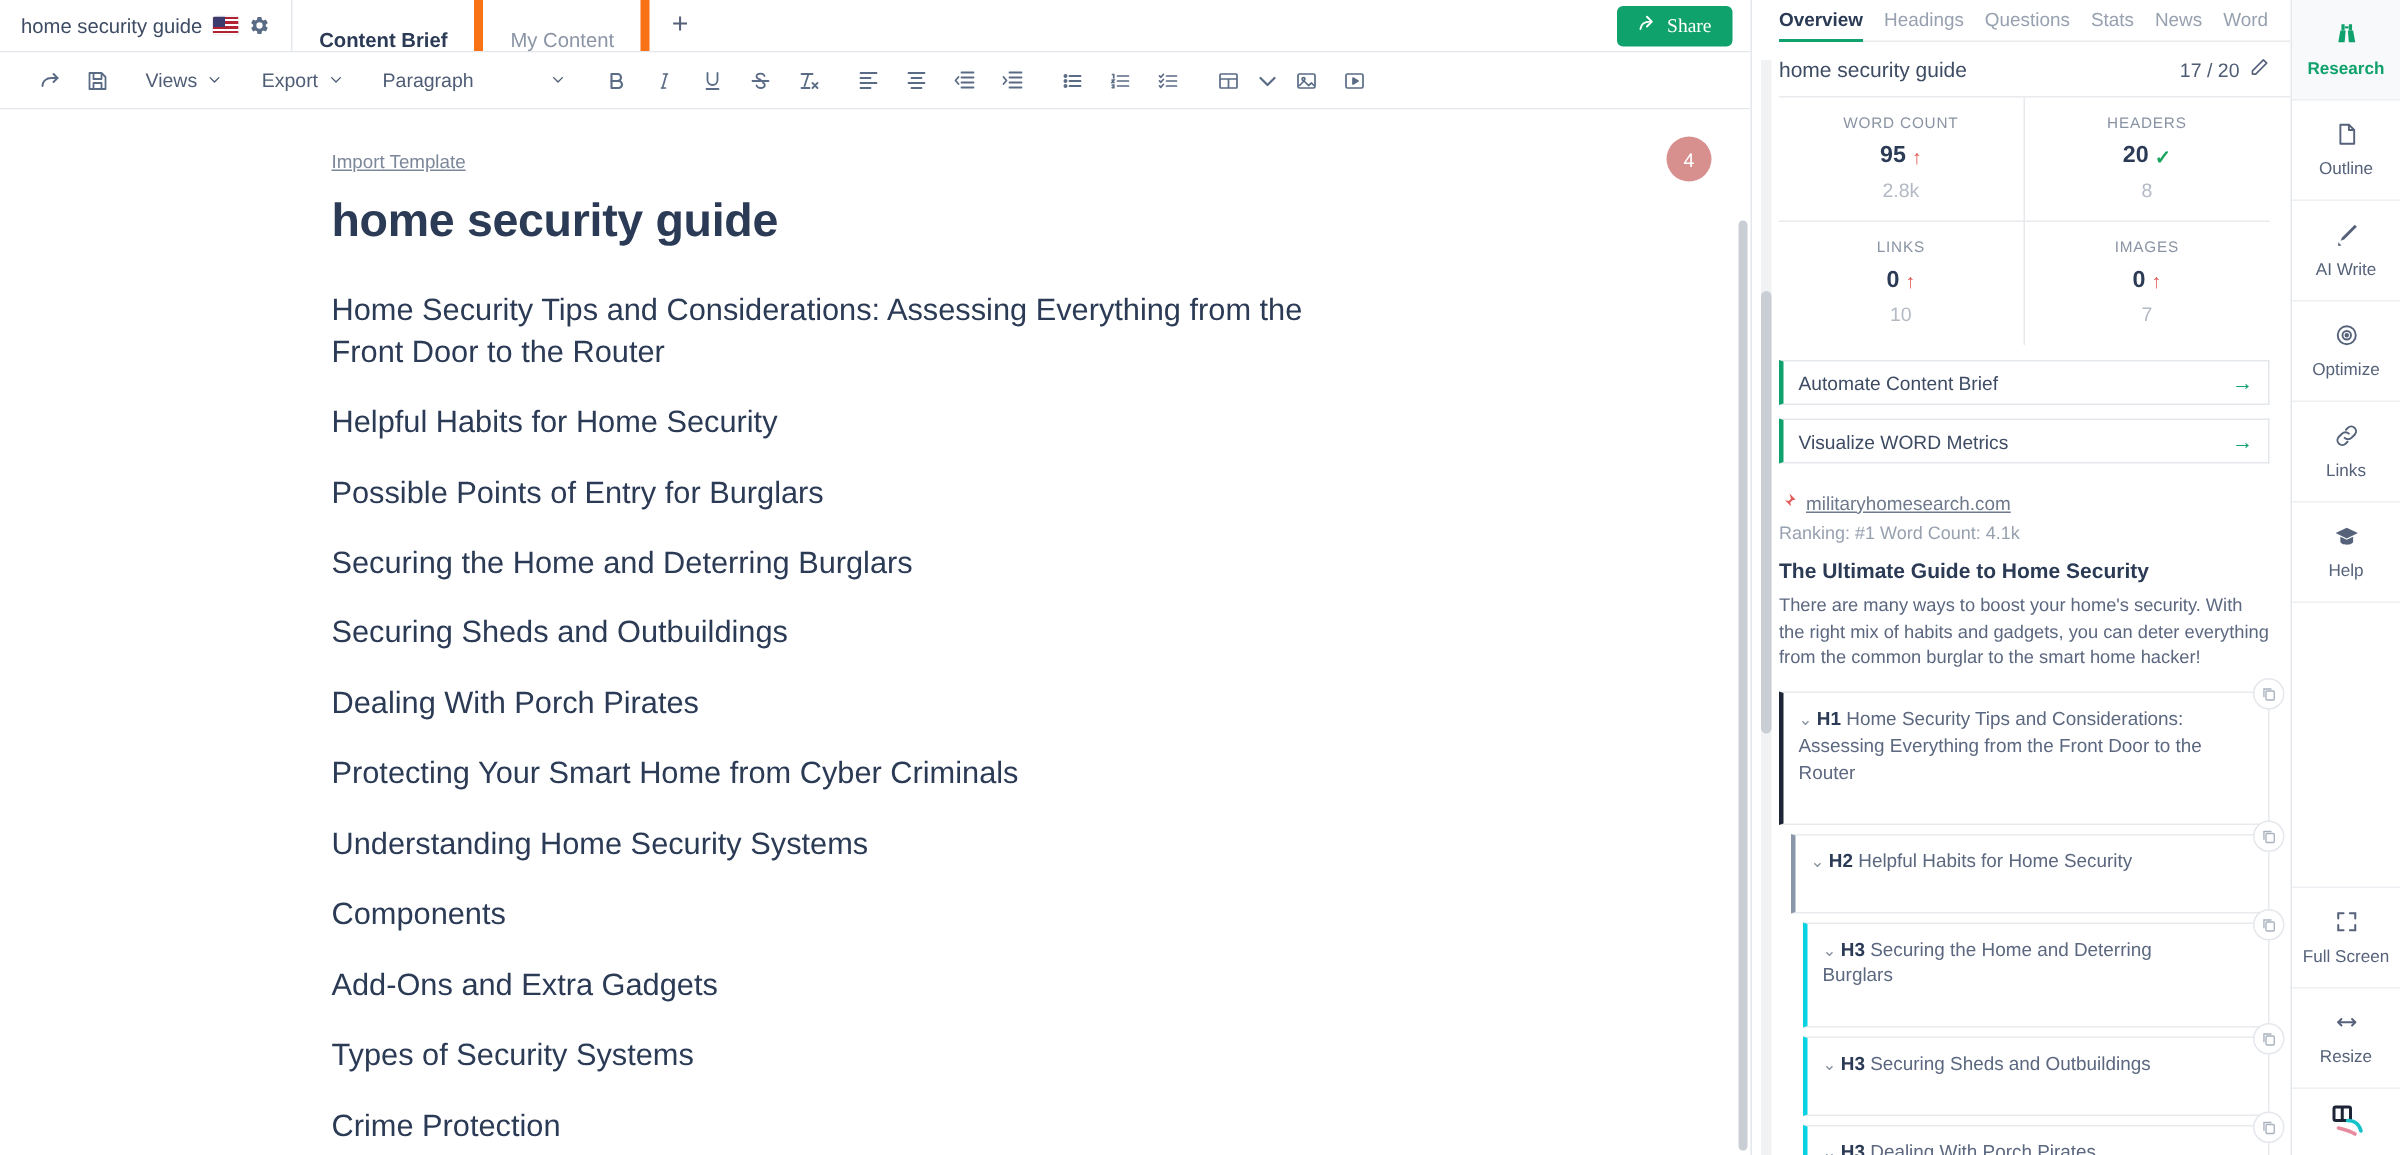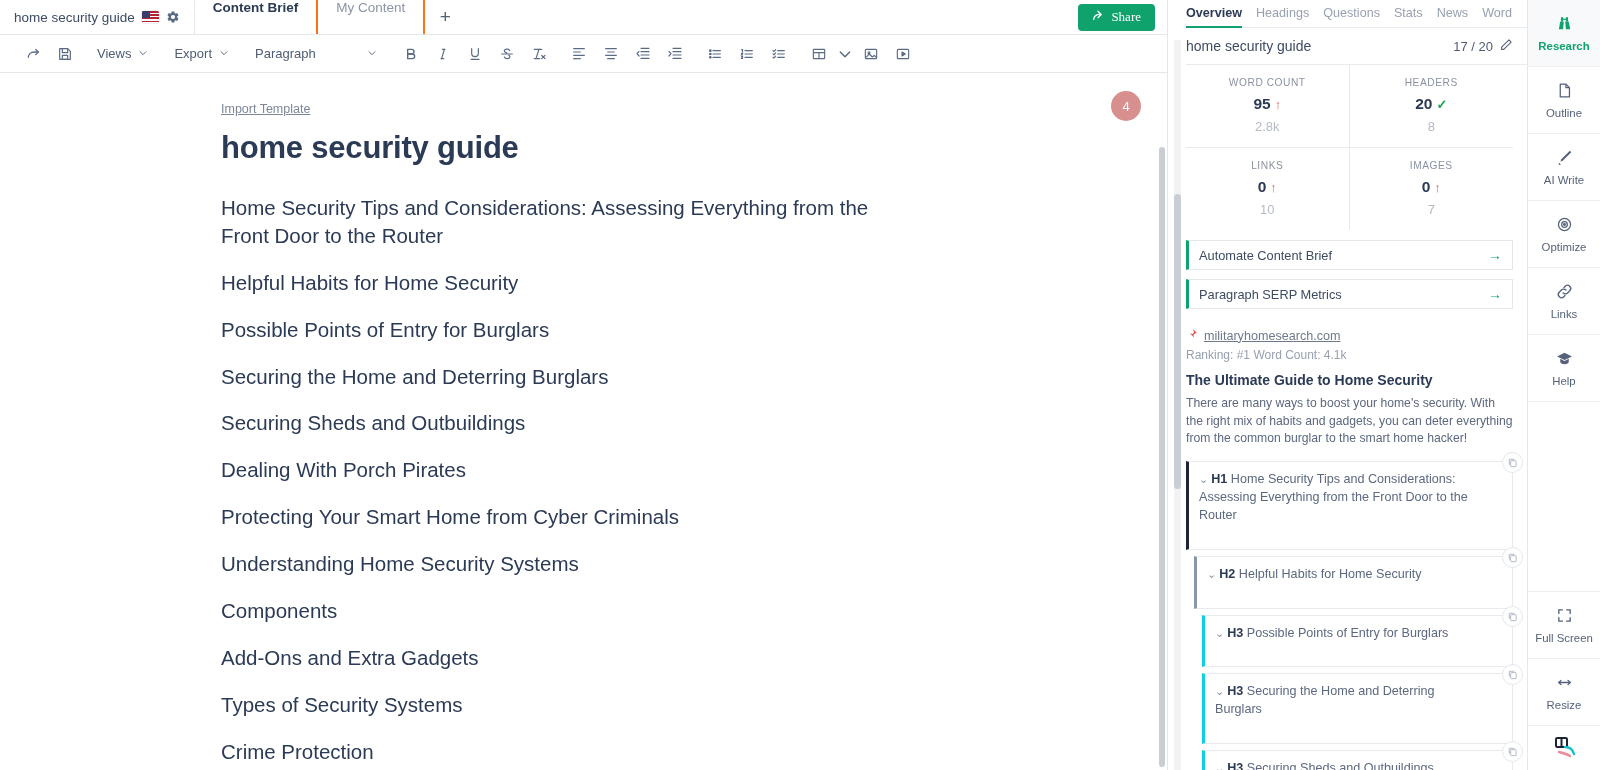--- a/index.html
+++ b/index.html
@@ -45,24 +45,24 @@
       to bottom,
       #b22234 0px, #b22234 1.6px,
       #ffffff 1.6px, #ffffff 3.2px);
   }
   .flag-icon .canton {
     position: absolute; left: 0; top: 0; width: 8px; height: 6.6px;
     background: #3c3b6e;
   }
   .gear-icon { width: 14px; height: 14px; color: #5a6b85; display: block; }
   .tabitem {
-    display: flex; align-items: flex-start;
+    display: flex; align-items: flex-end;
     padding: 0 18px;
     font-size: 13.5px; color: #8b95a6;
-    border-right: 2px solid #f97316;
+    border-right: 6px solid #f97316;
     cursor: pointer;
   }
   .tabitem.active { color: #2b3a55; font-weight: bold; }
   .tab-add {
     display: flex; align-items: center; justify-content: center;
     width: 40px; color: #55627a; font-size: 19px;
     cursor: pointer;
   }
   .tabbar-spacer { flex: 1; }
   .share-wrap { display: flex; align-items: center; padding-right: 12px; }
@@ -574,21 +574,21 @@
             <div class="stat-target">7</div>
           </div>
         </div>
 
       <div class="action-list" id="action-list">
           <div class="action-row">
             <span>Automate Content Brief</span>
             <span class="arr">→</span>
           </div>
           <div class="action-row">
-            <span>Paragraph SERP Metrics</span>
+            <span>Visualize WORD Metrics</span>
             <span class="arr">→</span>
           </div>
         </div>
 
       <div class="serp-block">
         <div class="serp-domain">
           <span>
             <svg class="pin-icon" viewBox="0 0 24 24" fill="currentColor">
                 <path d="M14 2l8 8-4 1-3 3 1 5-4-4-5 5 5-5-4-4 5 1 3-3z"></path>
               </svg>
@@ -601,26 +601,20 @@
       </div>
 
       <div class="headings-list" id="headings-list">
           <div class="h-row lvl1"><span class="chev">⌄</span><span class="tag">H1</span><span> Home Security Tips and Considerations: Assessing Everything from the Front Door to the Router</span><div class="copy-btn">
               <svg viewBox="0 0 24 24" fill="none" stroke="currentColor" stroke-width="2">
                 <rect x="8" y="8" width="12" height="13" rx="1.5"></rect>
                 <path d="M16 5H5v12"></path>
               </svg>
             </div></div>
           <div class="h-row lvl2"><span class="chev">⌄</span><span class="tag">H2</span><span> Helpful Habits for Home Security</span><div class="copy-btn">
-              <svg viewBox="0 0 24 24" fill="none" stroke="currentColor" stroke-width="2">
-                <rect x="8" y="8" width="12" height="13" rx="1.5"></rect>
-                <path d="M16 5H5v12"></path>
-              </svg>
-            </div></div>
-          <div class="h-row lvl3"><span class="chev">⌄</span><span class="tag">H3</span><span> Possible Points of Entry for Burglars</span><div class="copy-btn">
               <svg viewBox="0 0 24 24" fill="none" stroke="currentColor" stroke-width="2">
                 <rect x="8" y="8" width="12" height="13" rx="1.5"></rect>
                 <path d="M16 5H5v12"></path>
               </svg>
             </div></div>
           <div class="h-row lvl3"><span class="chev">⌄</span><span class="tag">H3</span><span> Securing the Home and Deterring Burglars</span><div class="copy-btn">
               <svg viewBox="0 0 24 24" fill="none" stroke="currentColor" stroke-width="2">
                 <rect x="8" y="8" width="12" height="13" rx="1.5"></rect>
                 <path d="M16 5H5v12"></path>
               </svg>

